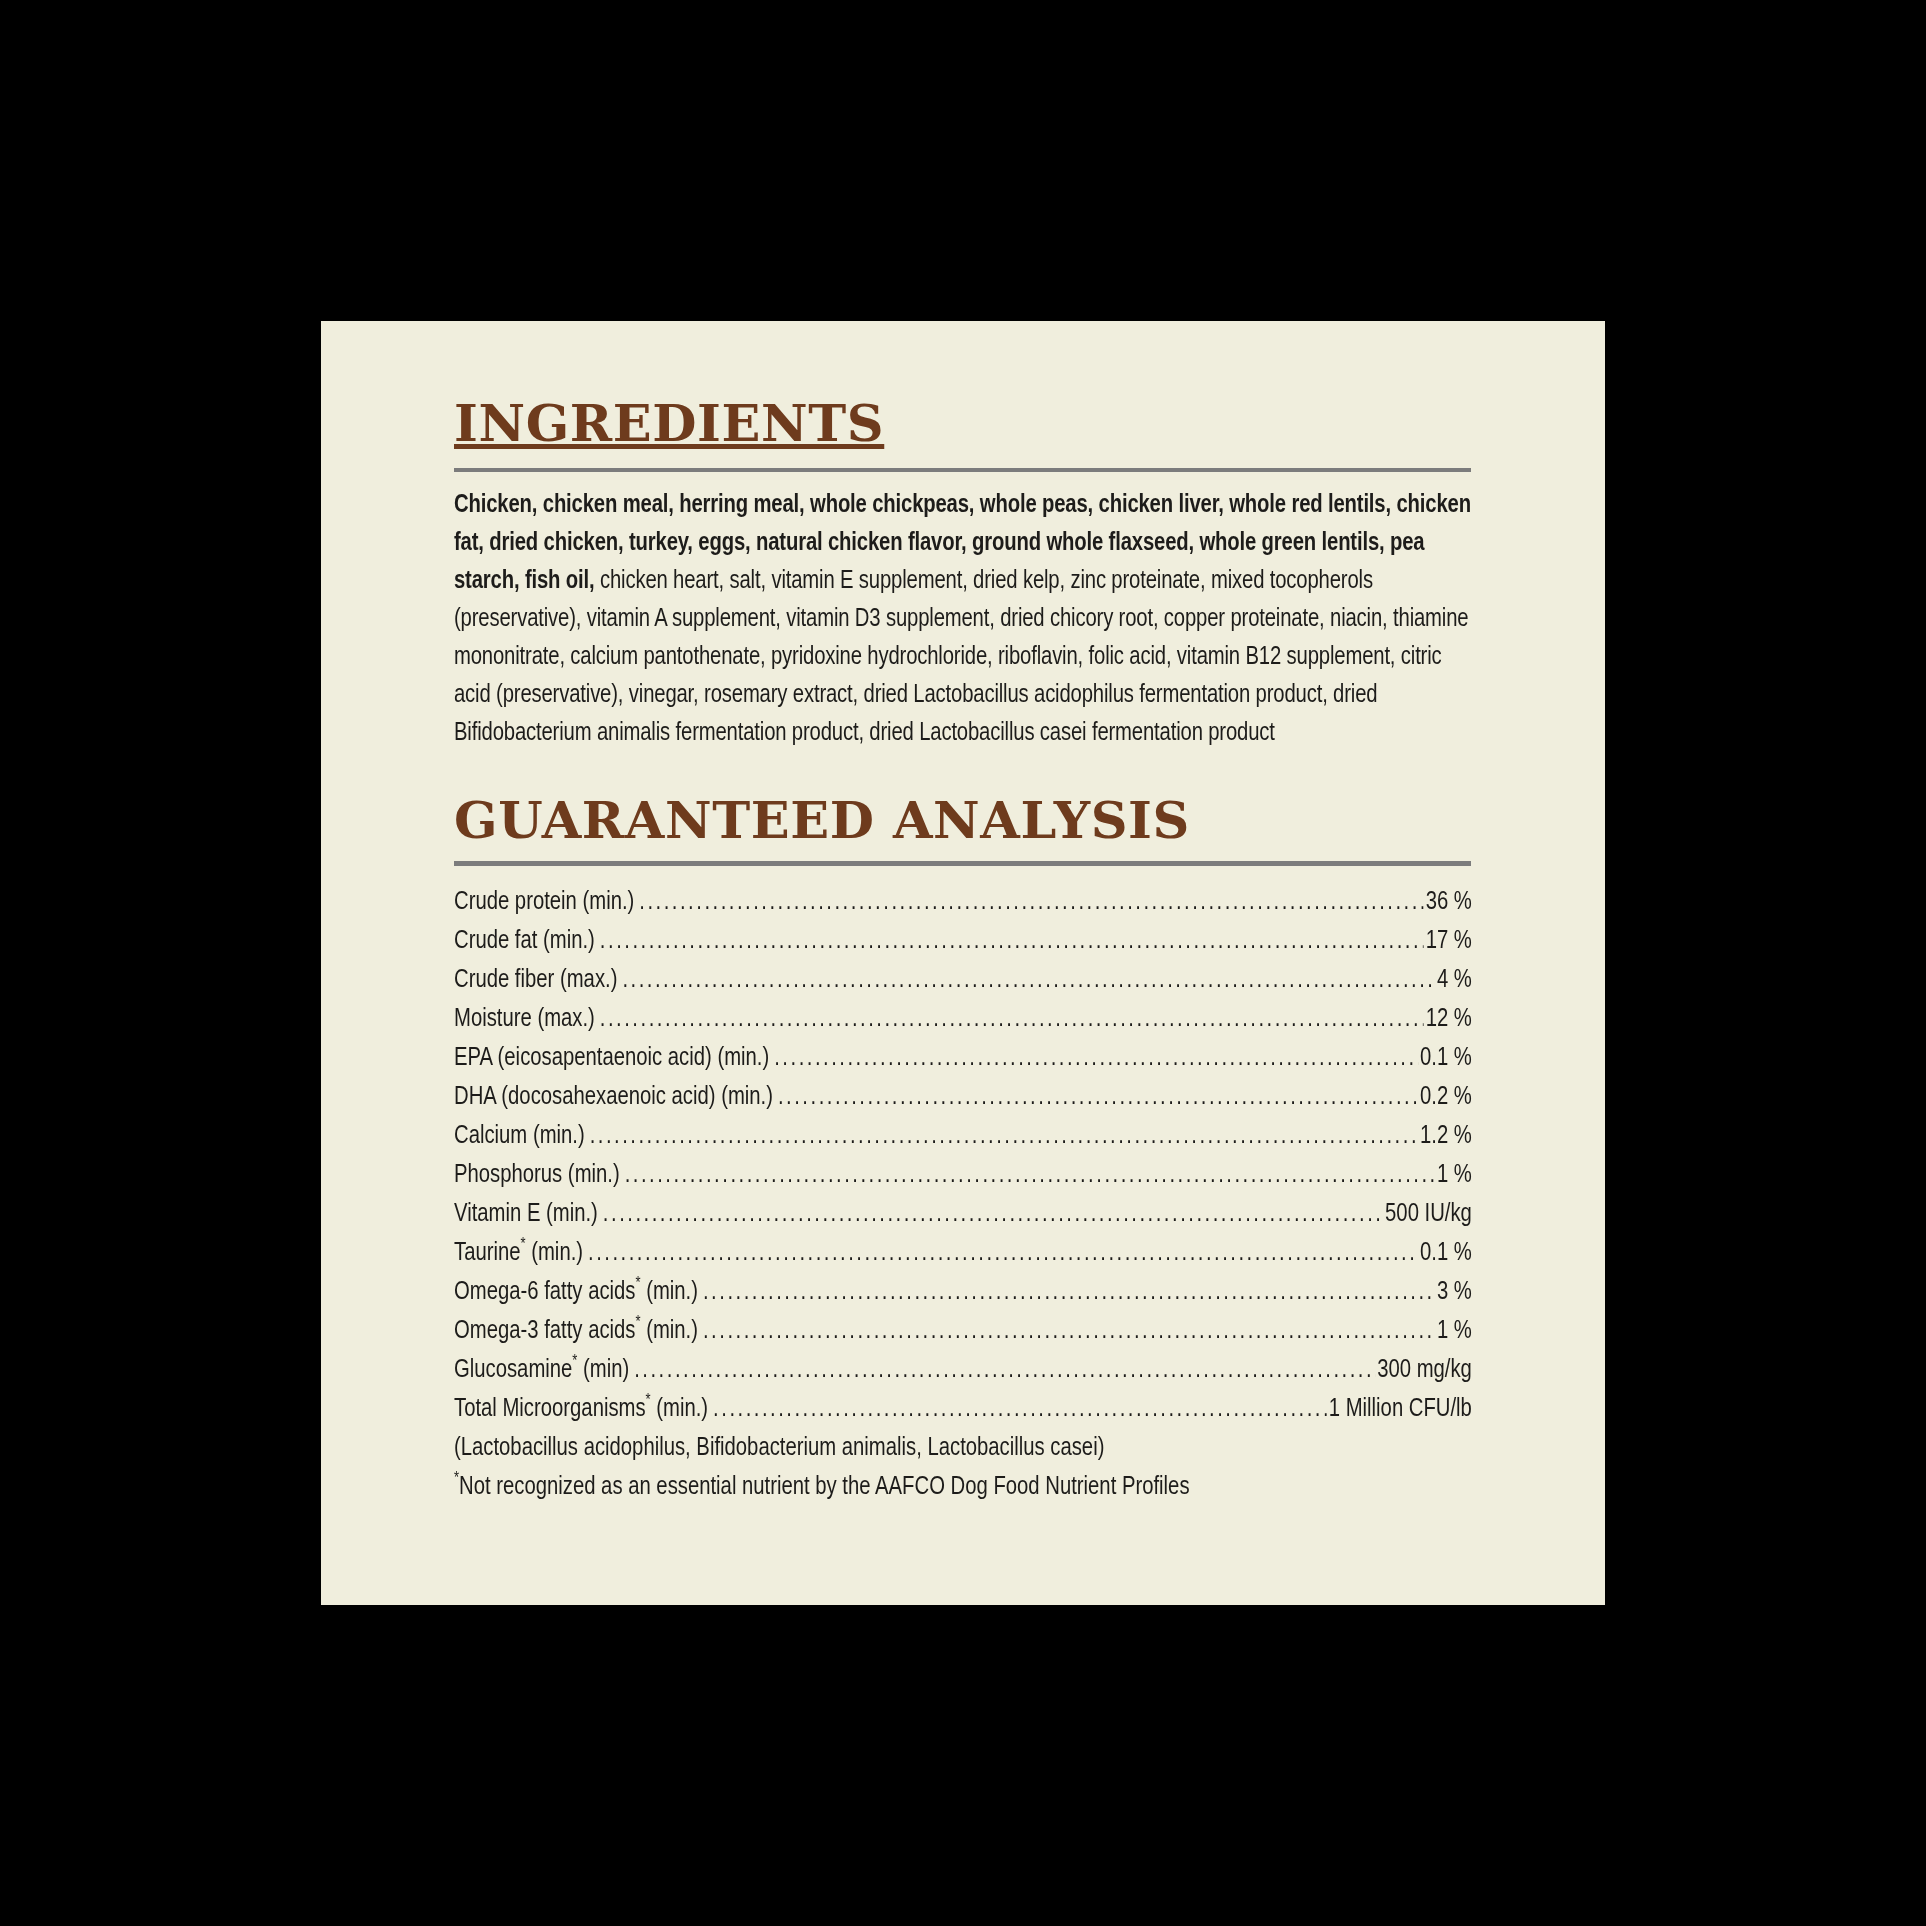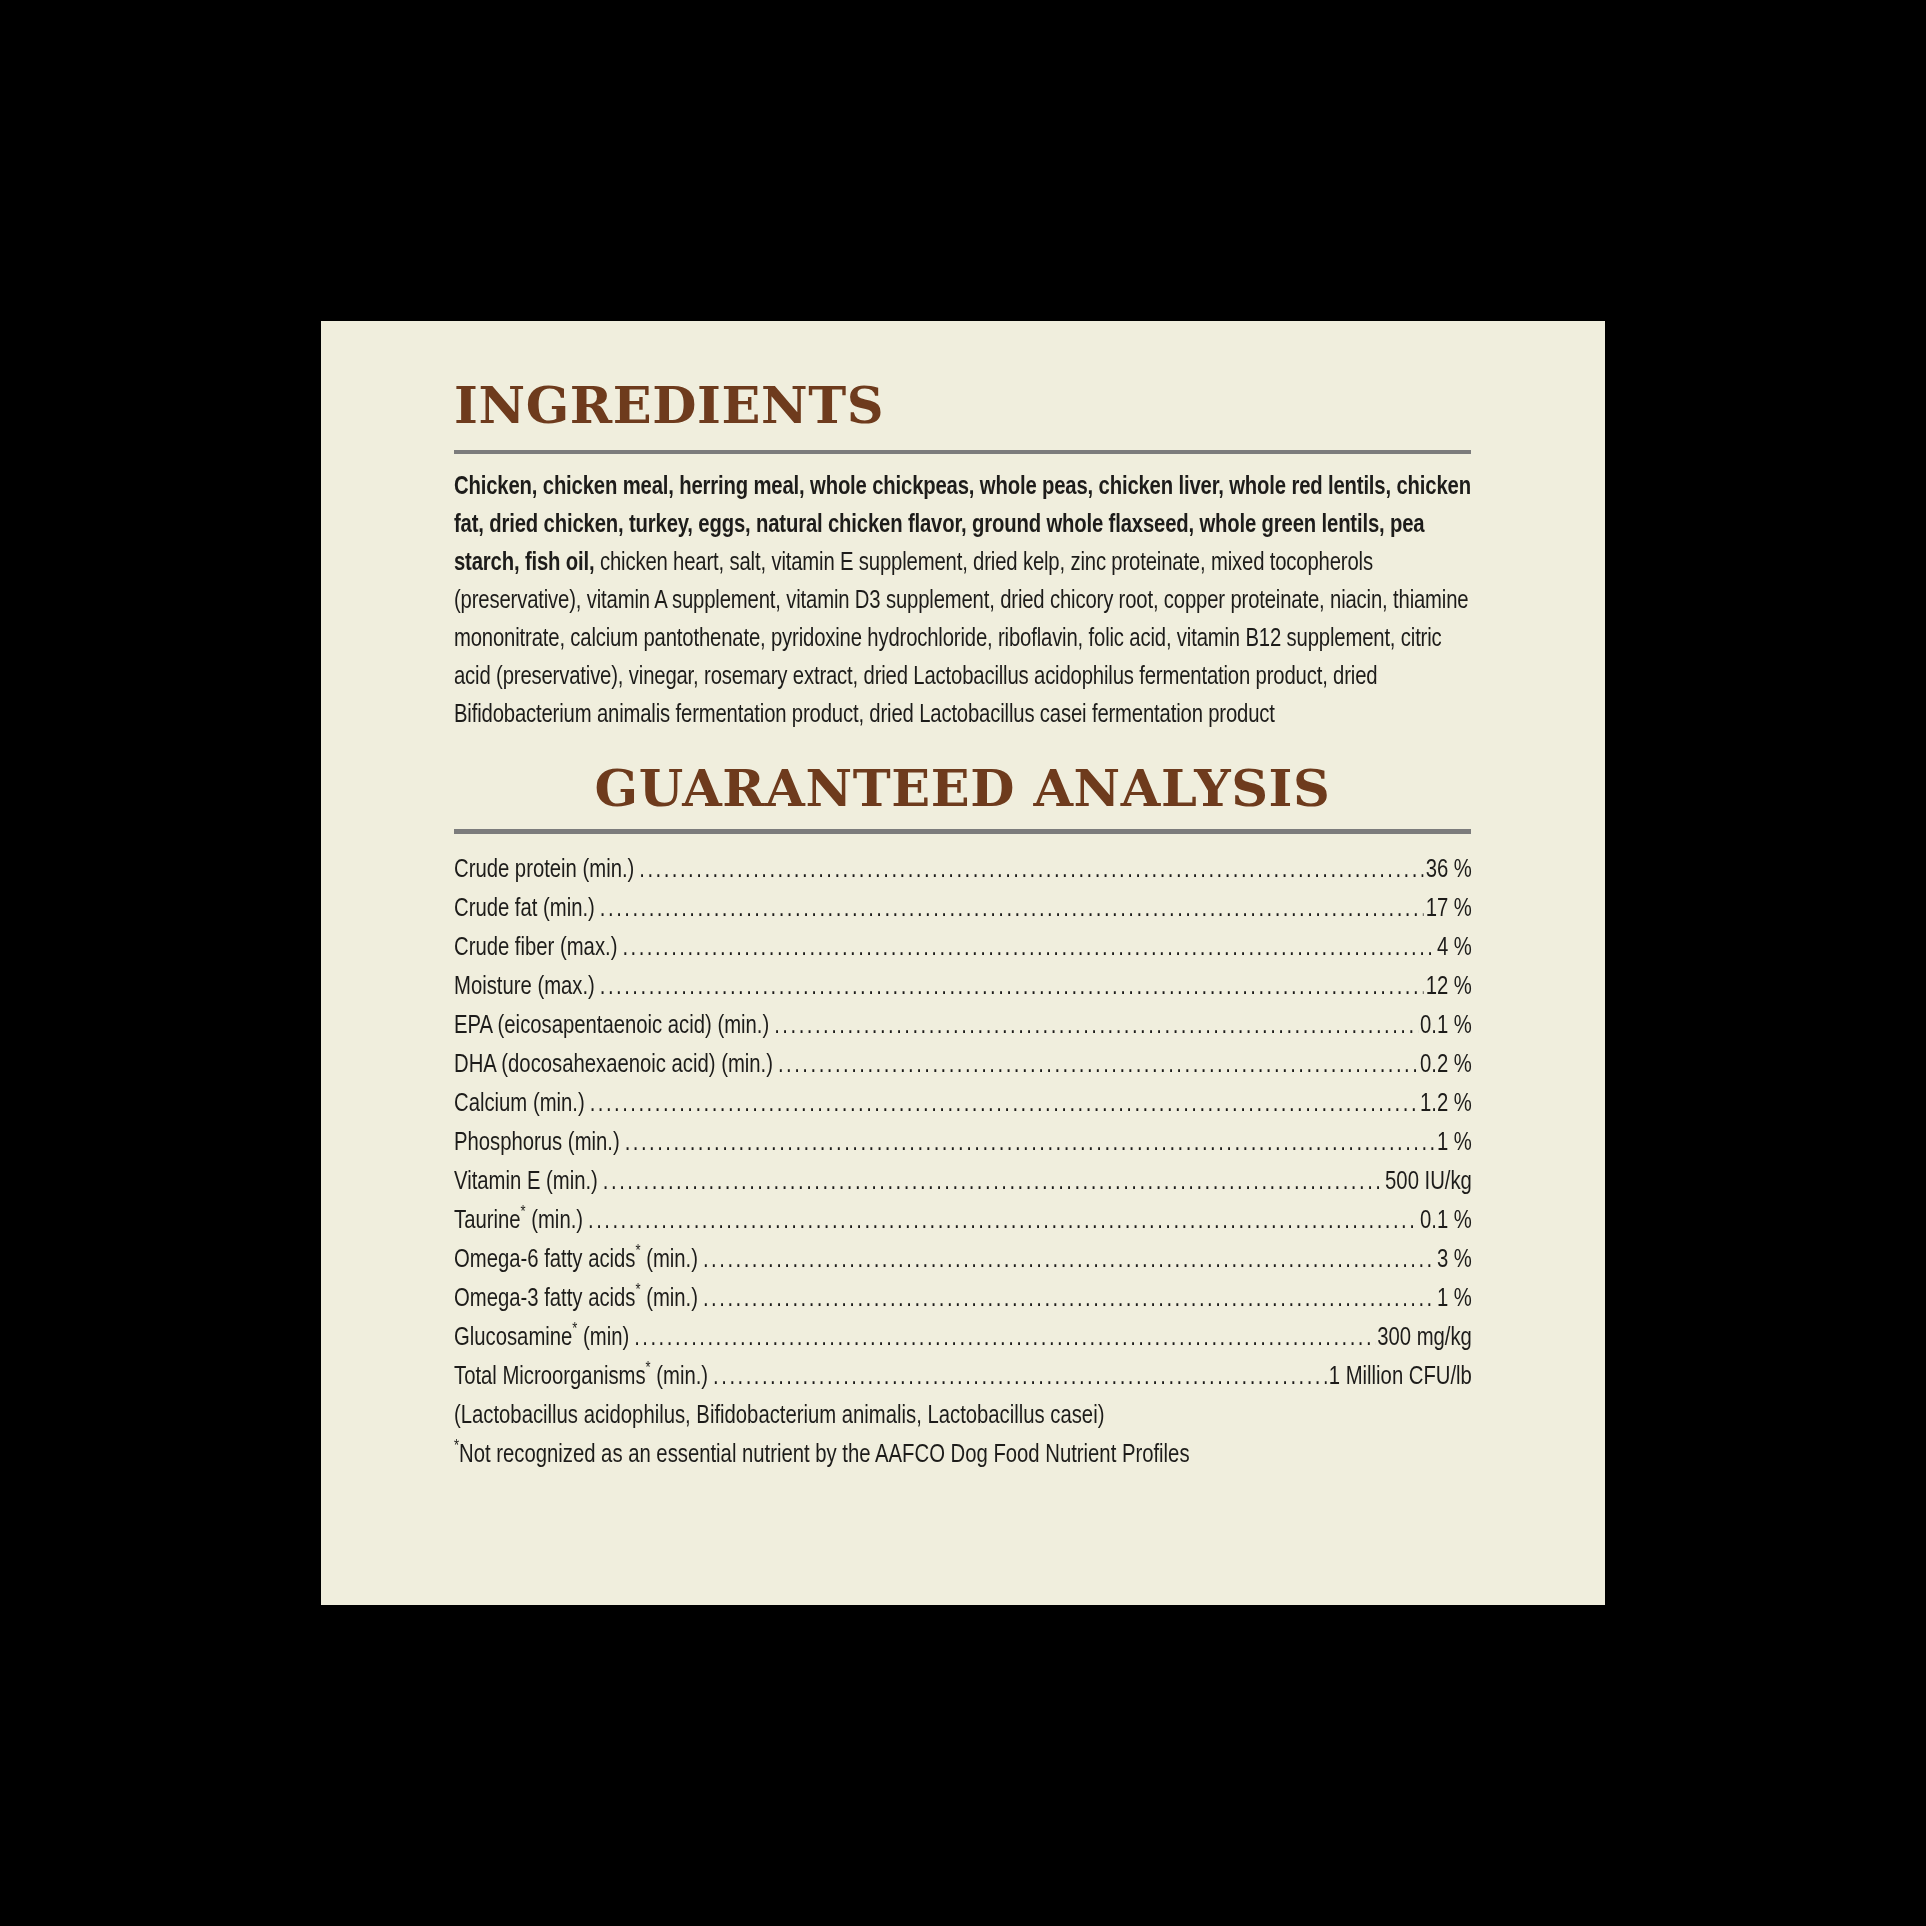--- a/index.html
+++ b/index.html
@@ -27,22 +27,22 @@
   }
   h1.sect,h2.sect{
     font-family:"DejaVu Serif",serif;
     font-weight:bold;
     font-size:51px;
     line-height:56px;
     letter-spacing:0.6px;
     color:var(--heading-brown);
     margin:0;
   }
-  h1.sect{margin-top:56px;}
-  h2.sect{margin-top:28px;text-align:center;}
+  h1.sect{margin-top:74px;text-decoration:underline;}
+  h2.sect{margin-top:42px;}
   .rule{height:4.5px;background:var(--rule-gray);}
   .rule-1{margin-top:16.7px;}
   .rule-2{margin-top:13px;}
   .scaled{
     width:1305px;
     transform:scaleX(0.78);
     transform-origin:0 0;
   }
   .para{
     margin:12.2px 0 0 0;

